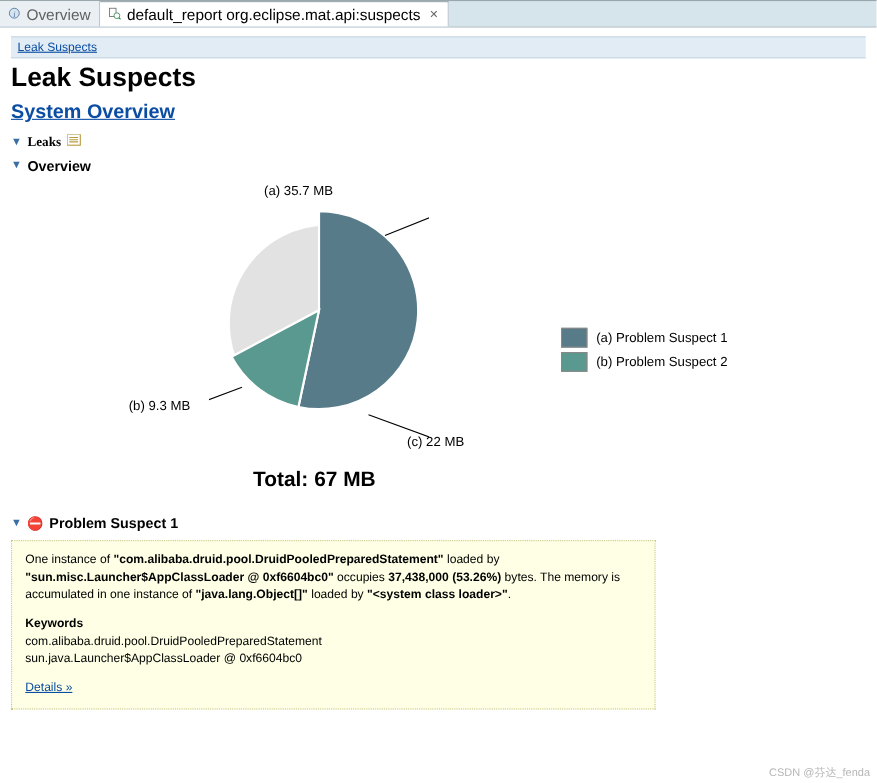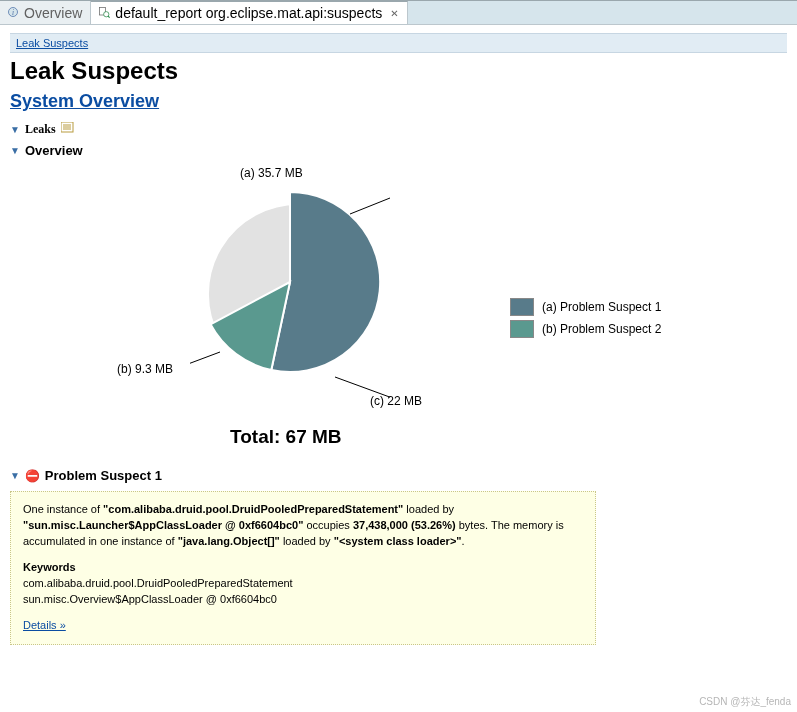--- a/index.html
+++ b/index.html
@@ -230,21 +230,21 @@
       <strong>"sun.misc.Launcher$AppClassLoader @ 0xf6604bc0"</strong>
       <span> occupies </span>
       <strong>37,438,000 (53.26%)</strong>
       <span> bytes. The memory is accumulated in one instance of </span>
       <strong>"java.lang.Object[]"</strong>
       <span> loaded by </span>
       <strong>"&lt;system class loader&gt;"</strong>.
     </div>
     <div class="kw-head">Keywords</div>
     <div>com.alibaba.druid.pool.DruidPooledPreparedStatement</div>
-    <div>sun.misc.Overview$AppClassLoader @ 0xf6604bc0</div>
+    <div>sun.java.Launcher$AppClassLoader @ 0xf6604bc0</div>
     <div class="details-link">
       <span class="link">Details »</span>
     </div>
   </div>
 
 </div>
 
 <div class="watermark">CSDN @芬达_fenda</div>
 
 </body></html>

